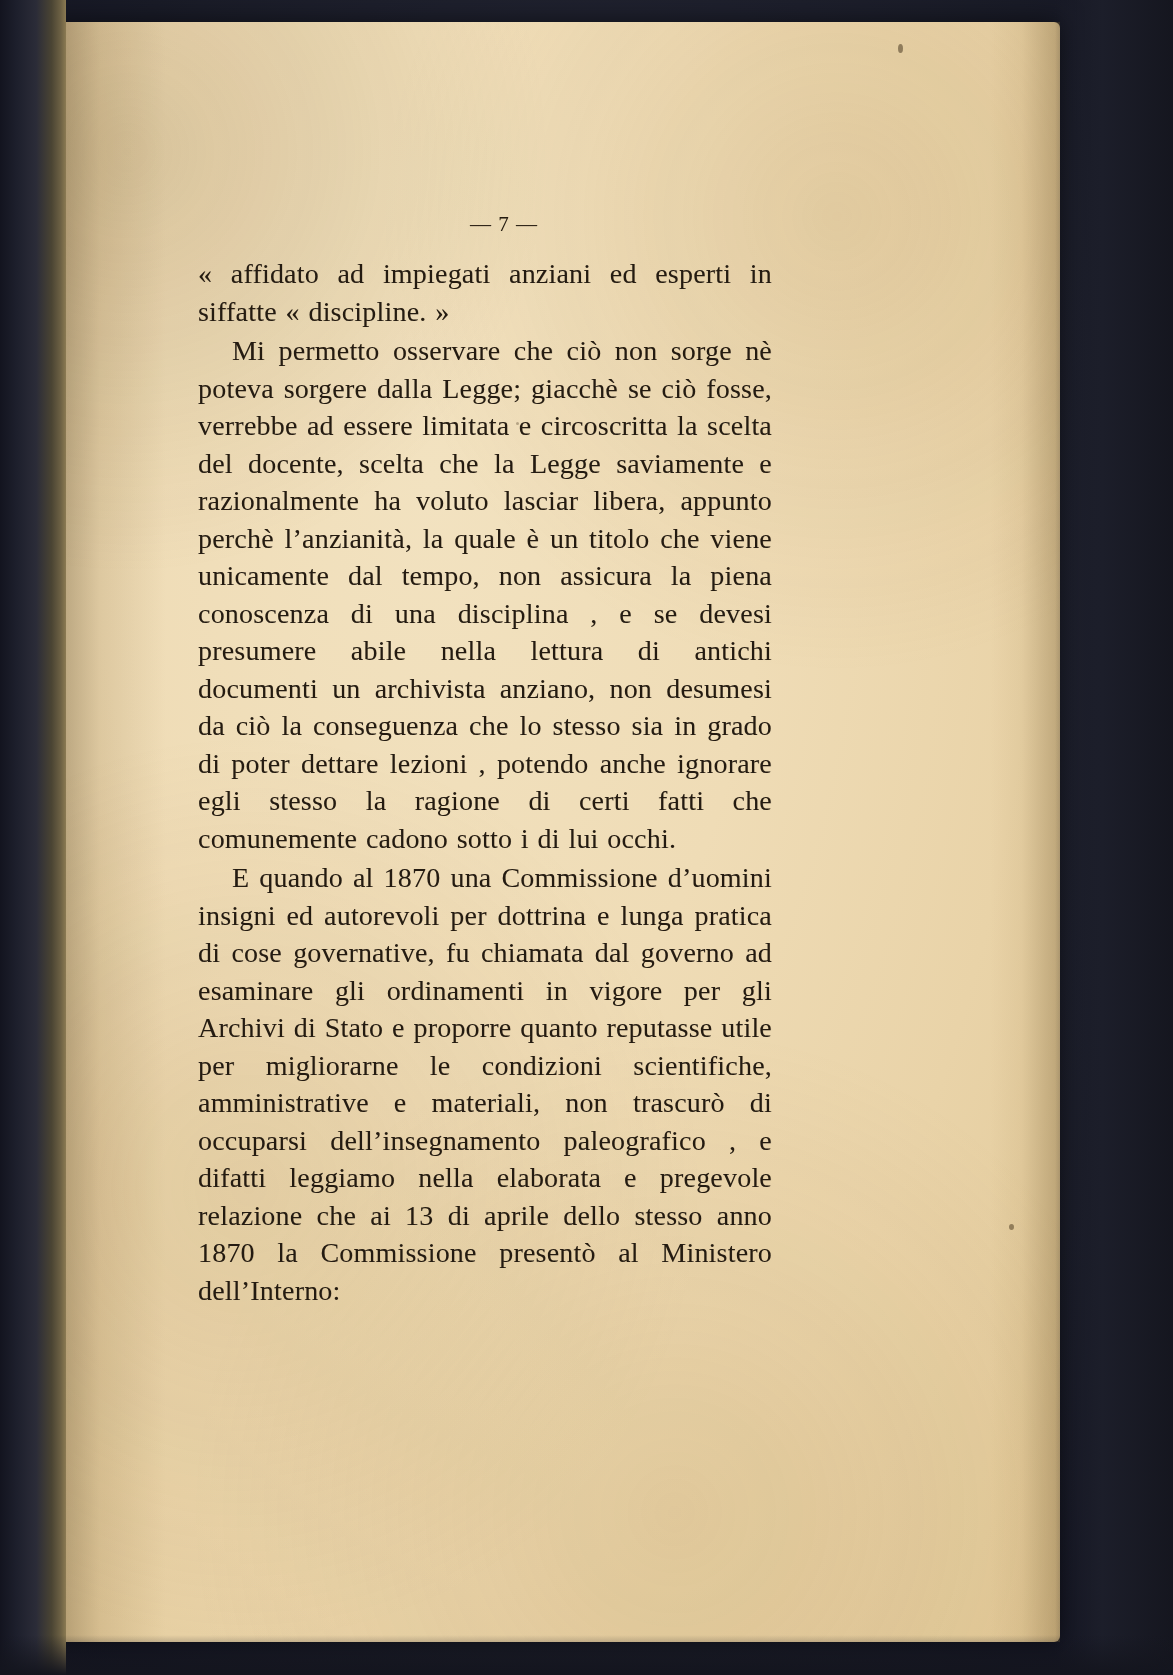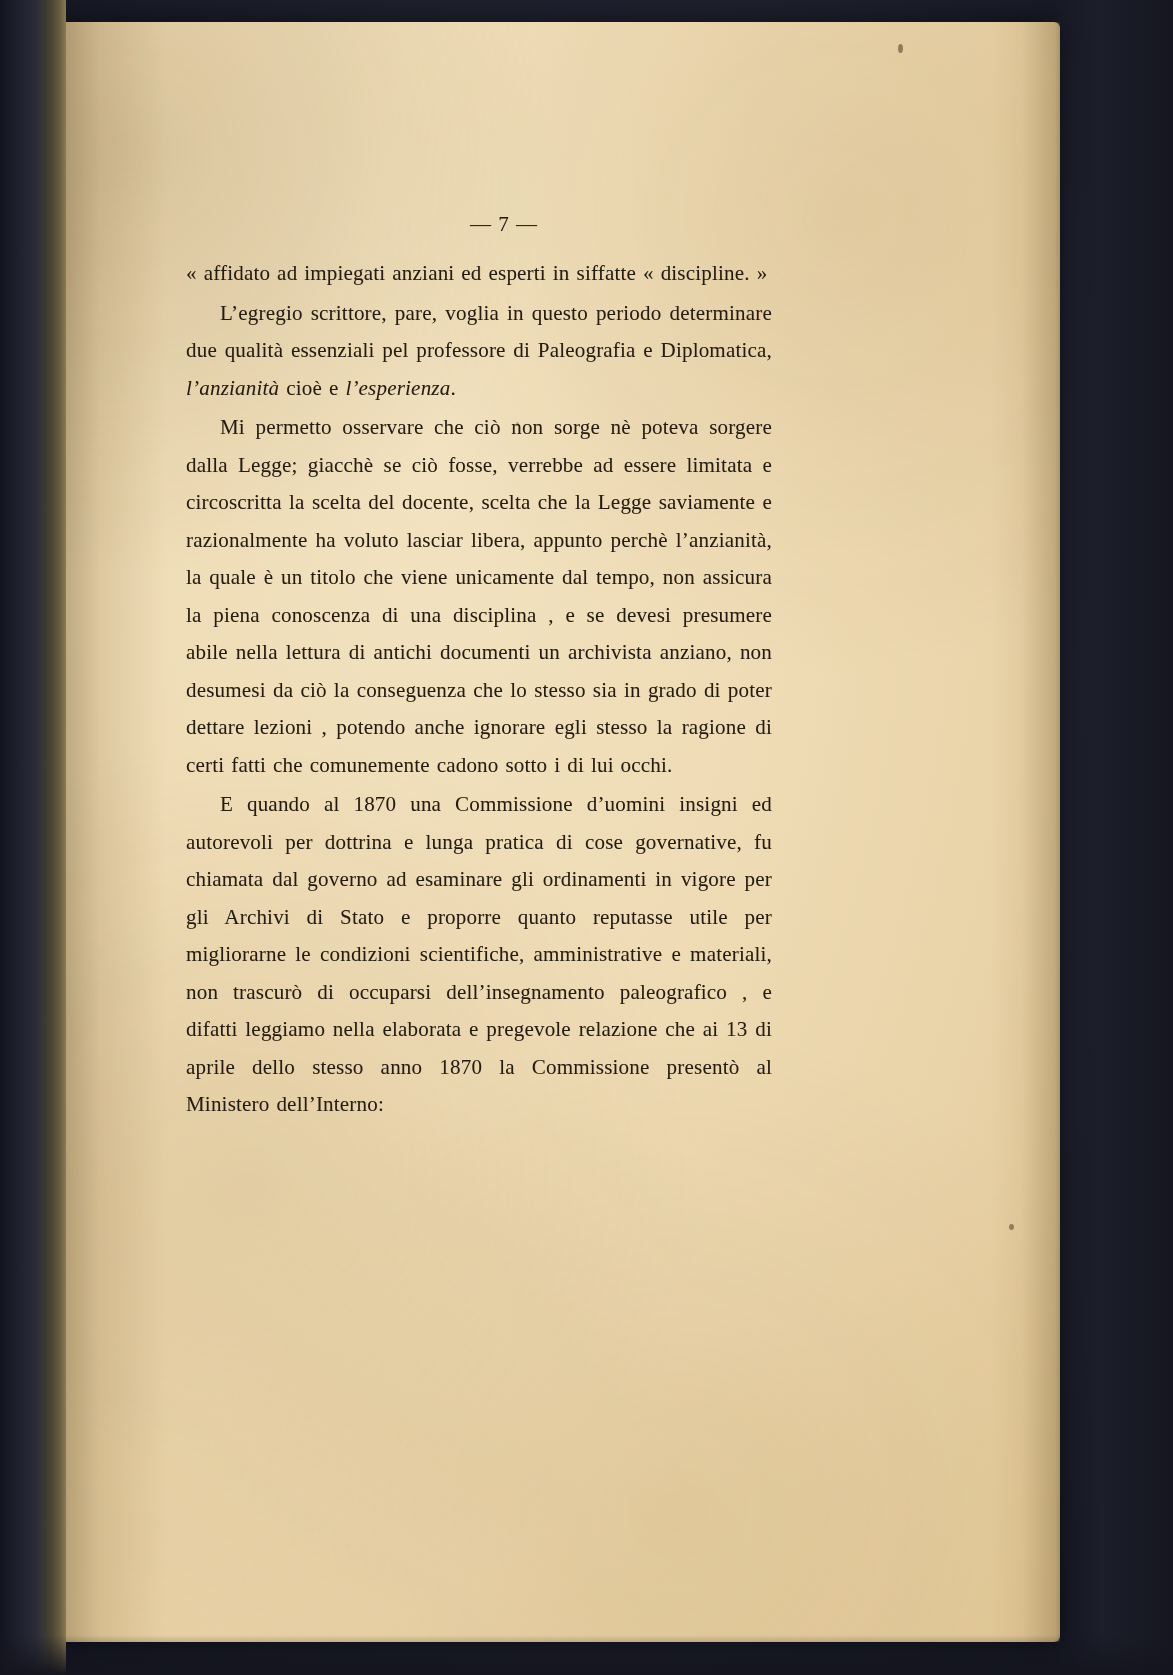--- a/index.html
+++ b/index.html
@@ -99,26 +99,26 @@
   #page-number {
     text-align: center;
     font-size: 21px;
     letter-spacing: 1px;
     color: #231a0f;
     margin-bottom: 18px;
     margin-left: 54px;
   }
 
   .para {
-    font-size: 21px;
+    font-size: 28px;
     line-height: 37.5px;
     color: #241b11;
     text-align: justify;
     text-justify: inter-word;
-    margin: 0 0 2px 4px;
+    margin: 0 0 2px 16px;
     letter-spacing: 0.2px;
     word-spacing: 1.5px;
   }
   .para.indent {
     text-indent: 34px;
   }
   .para em {
     font-style: italic;
   }
 
@@ -155,23 +155,20 @@
     <span class="speck" style="left:470px; top:400px; width:3px; height:3px; opacity:0.35;"></span>
 
     <div id="text-column">
 
       <div id="page-number">— 7 —</div>
 
       <p class="para">
         <span>« affidato ad impiegati anziani ed esperti in siffatte « discipline. »</span>
       </p>
 
-      <p class="para indent">
-        <span>L’egregio scrittore, pare, voglia in questo periodo determinare due qualità essenziali pel professore di Paleografia e Diplomatica, </span><em>l’anzianità</em><span> cioè e </span><em>l’esperienza</em><span>.</span>
-      </p>
 
       <p class="para indent">
         <span>Mi permetto osservare che ciò non sorge nè poteva sorgere dalla Legge; giacchè se ciò fosse, verrebbe ad essere limitata e circoscritta la scelta del docente, scelta che la Legge saviamente e razionalmente ha voluto lasciar libera, appunto perchè l’anzianità, la quale è un titolo che viene unicamente dal tempo, non assicura la piena conoscenza di una disciplina , e se devesi presumere abile nella lettura di antichi documenti un archivista anziano, non desumesi da ciò la conseguenza che lo stesso sia in grado di poter dettare lezioni , potendo anche ignorare egli stesso la ragione di certi fatti che comunemente cadono sotto i di lui occhi.</span>
       </p>
 
       <p class="para indent">
         <span>E quando al 1870 una Commissione d’uomini insigni ed autorevoli per dottrina e lunga pratica di cose governative, fu chiamata dal governo ad esaminare gli ordinamenti in vigore per gli Archivi di Stato e proporre quanto reputasse utile per migliorarne le condizioni scientifiche, amministrative e materiali, non trascurò di occuparsi dell’insegnamento paleografico , e difatti leggiamo nella elaborata e pregevole relazione che ai 13 di aprile dello stesso anno 1870 la Commissione presentò al Ministero dell’Interno:</span>
       </p>
 
     </div>

